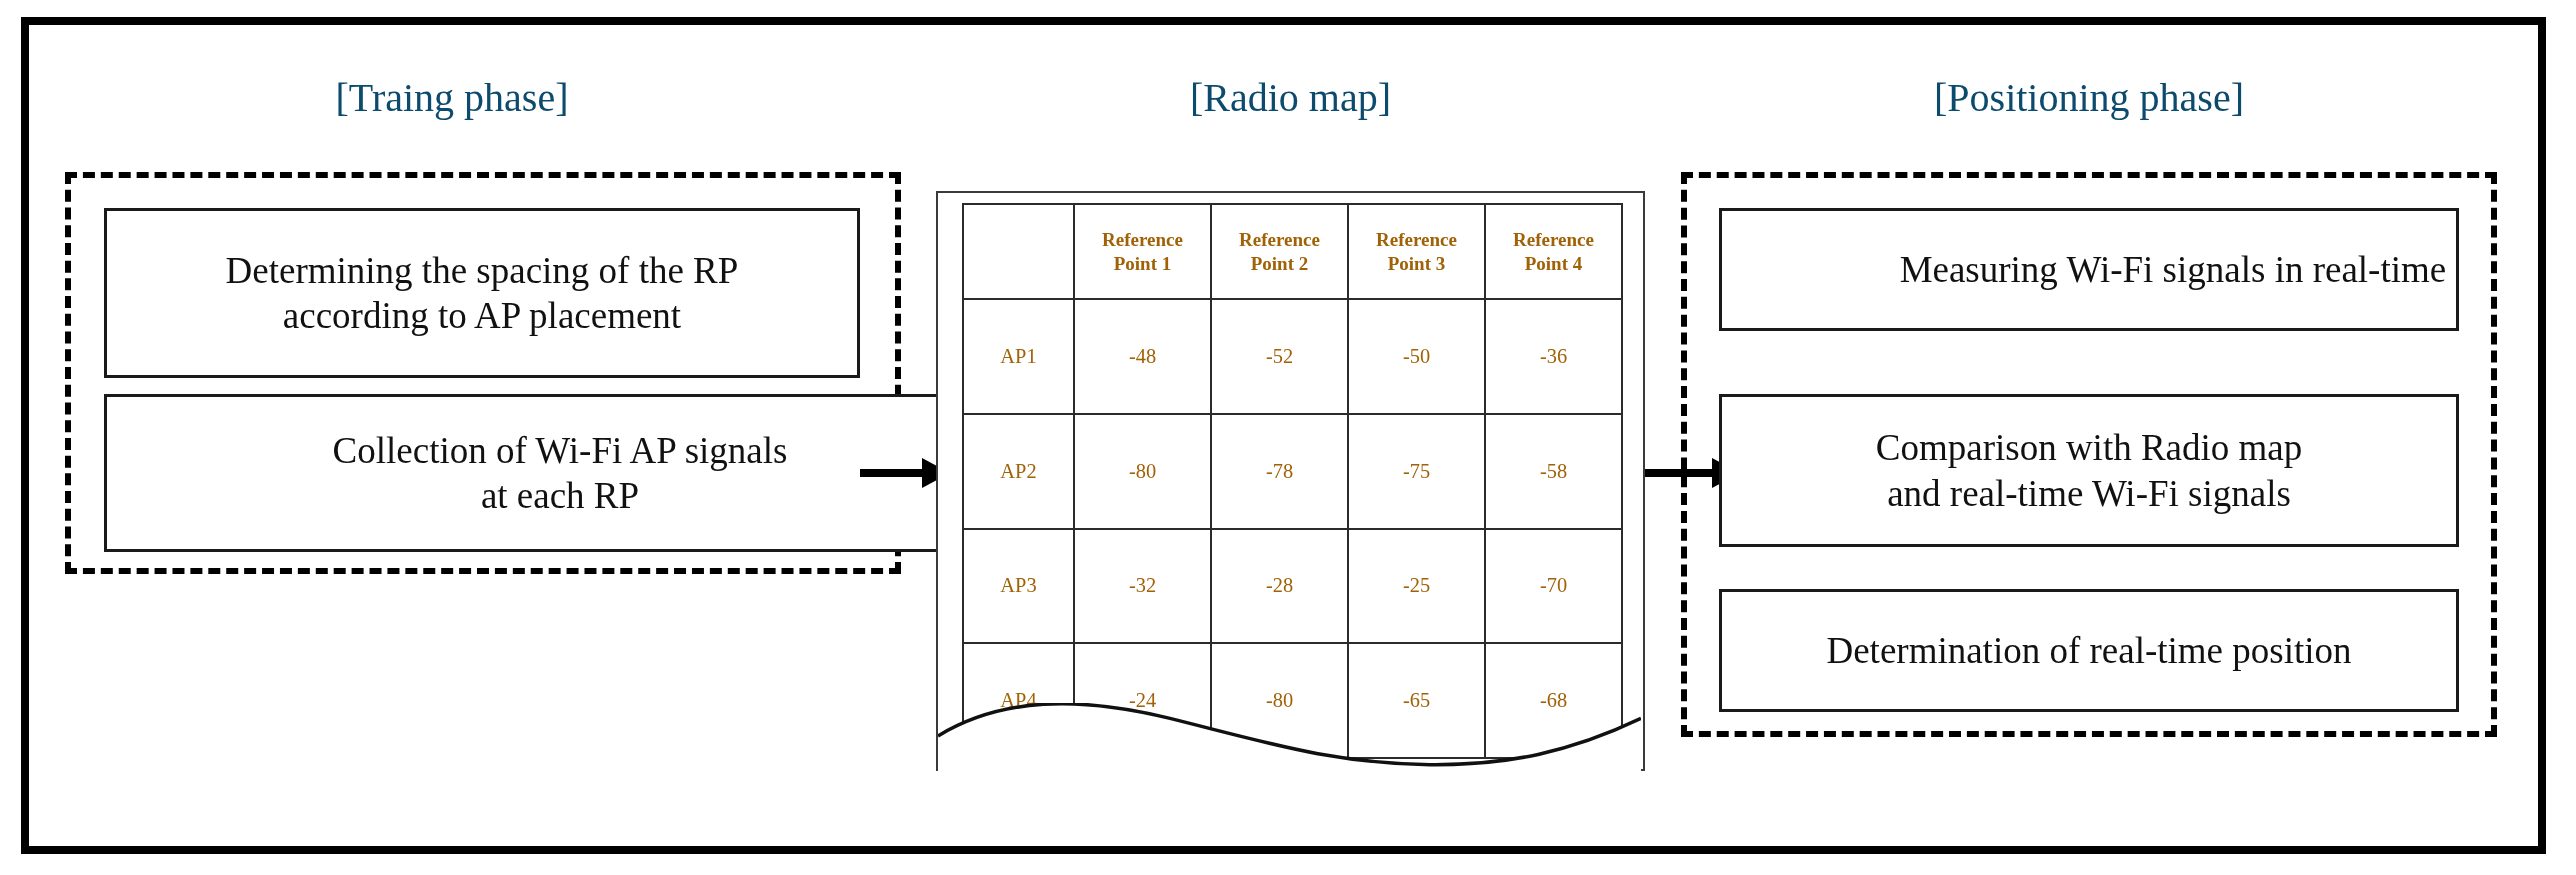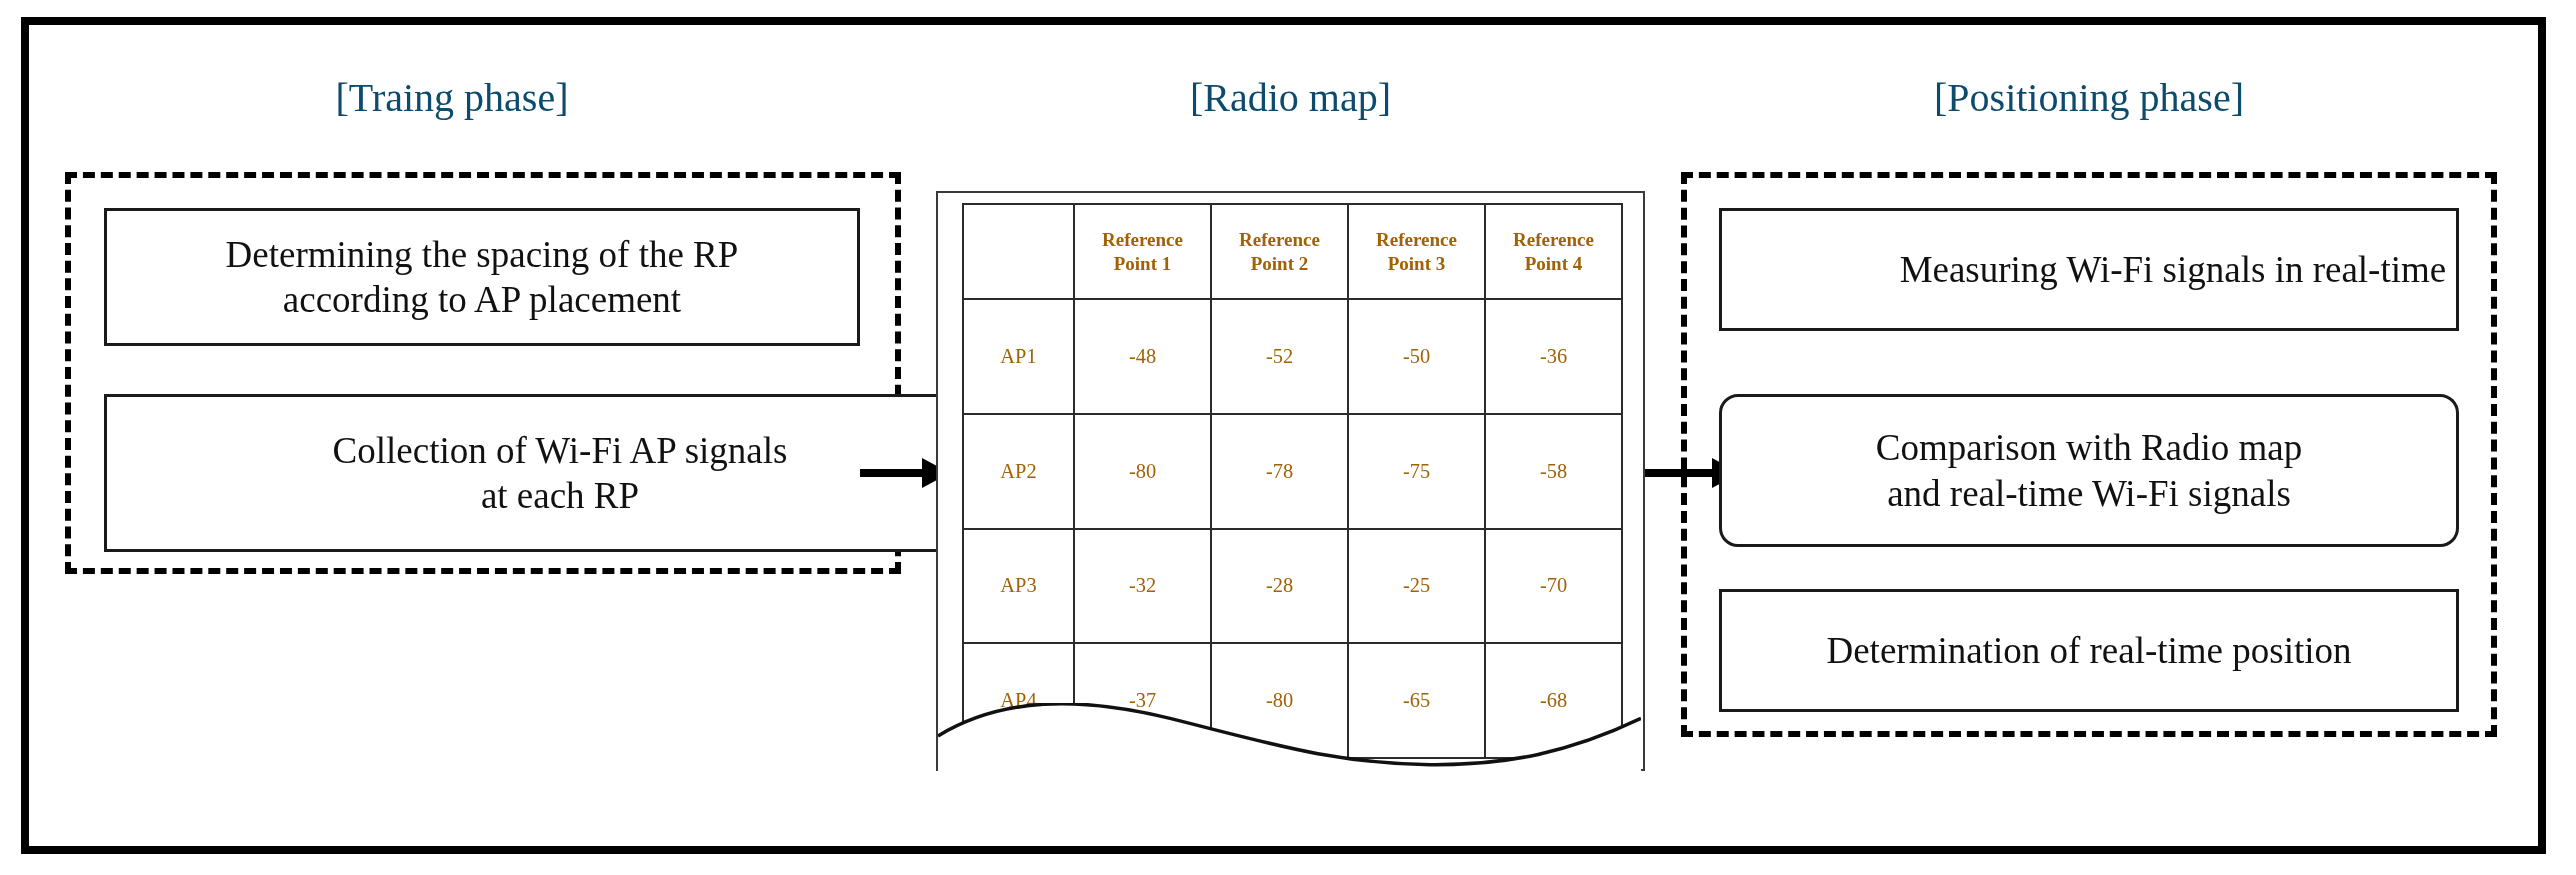--- a/index.html
+++ b/index.html
@@ -148,21 +148,21 @@
 </head>
 <body>
 
 <div id="figure">
   <div class="outer-frame"></div>
 
   <div class="phase-title" style="left:65px; top:77px; width:774px;">[Traing phase]</div>
 
   <div class="dashed-box" style="left:65px; top:172px; width:836px; height:402px;"></div>
 
-  <div class="proc-box" style="left:104px; top:208px; width:756px; height:138px;">
+  <div class="proc-box" style="left:104px; top:208px; width:756px; height:170px;">
     <span>
       <span class="txt">Determining the spacing of the RP</span>
       <span class="txt">according to AP placement</span>
     </span>
   </div>
 
   <div class="proc-box" style="left:104px; top:394px; width:912px; height:158px;">
     <span>
       <span class="txt">Collection of Wi-Fi AP signals</span>
       <span class="txt">at each RP</span>
@@ -217,21 +217,21 @@
       </tr>
       <tr>
         <td class="ap-cell">AP3</td>
         <td>-32</td>
         <td>-28</td>
         <td>-25</td>
         <td>-70</td>
       </tr>
       <tr>
         <td class="ap-cell">AP4</td>
-        <td>-37</td>
+        <td>-24</td>
         <td>-80</td>
         <td>-65</td>
         <td>-68</td>
       </tr>
     </tbody>
   </table>
 
   <svg class="wave-layer" viewBox="0 0 1000 97" preserveAspectRatio="none">
     <path d="M 0,47 C 90,-8 200,-10 330,22 C 470,57 560,86 700,88 C 810,89 900,70 1000,22 L 1000,97 L 0,97 Z" fill="#ffffff" stroke="none"></path>
     <path d="M 0,47 C 90,-8 200,-10 330,22 C 470,57 560,86 700,88 C 810,89 900,70 1000,22" fill="none" stroke="#111111" stroke-width="5"></path>
@@ -245,21 +245,21 @@
   <div class="phase-title" style="left:1681px; top:77px; width:816px;">[Positioning phase]</div>
 
   <div class="dashed-box" style="left:1681px; top:172px; width:816px; height:565px;"></div>
 
   <div class="proc-box" style="left:1719px; top:208px; width:740px; height:123px;justify-content:flex-end;">
     <span>
       <span class="txt nowrap">Measuring Wi-Fi signals in real-time</span>
     </span>
   </div>
 
-  <div class="proc-box" style="left:1719px; top:394px; width:740px; height:153px;border-radius:19px;">
+  <div class="proc-box" style="left:1719px; top:394px; width:740px; height:153px;">
     <span>
       <span class="txt">Comparison with Radio map</span>
       <span class="txt">and real-time Wi-Fi signals</span>
     </span>
   </div>
 
   <div class="proc-box" style="left:1719px; top:589px; width:740px; height:123px;">
     <span>
       <span class="txt nowrap">Determination of real-time position</span>
     </span>

